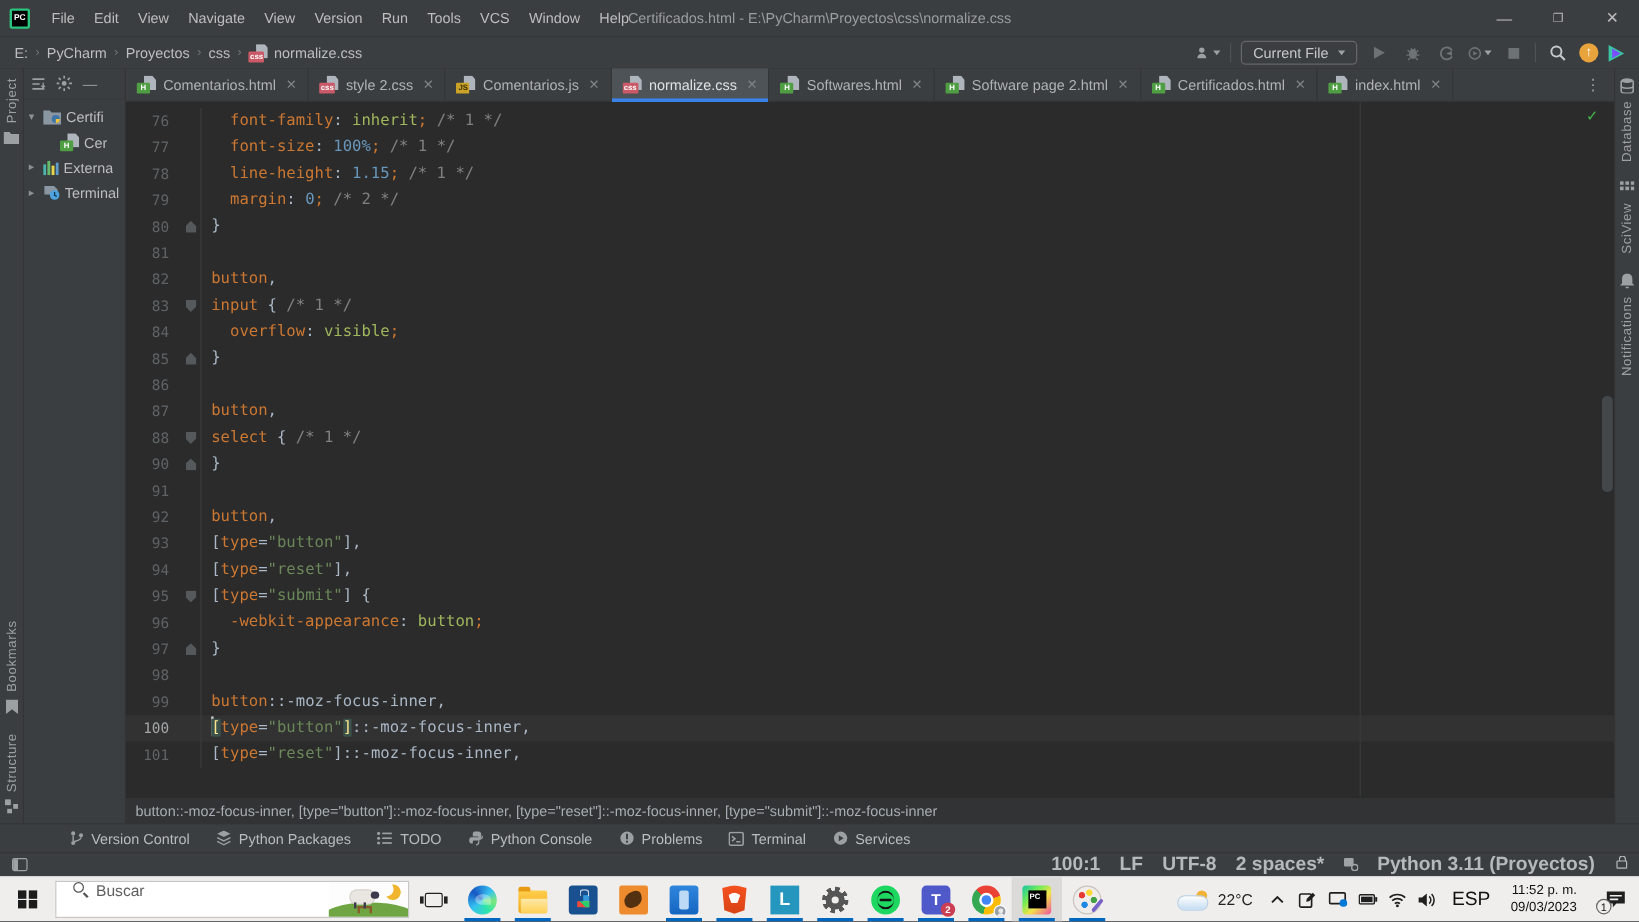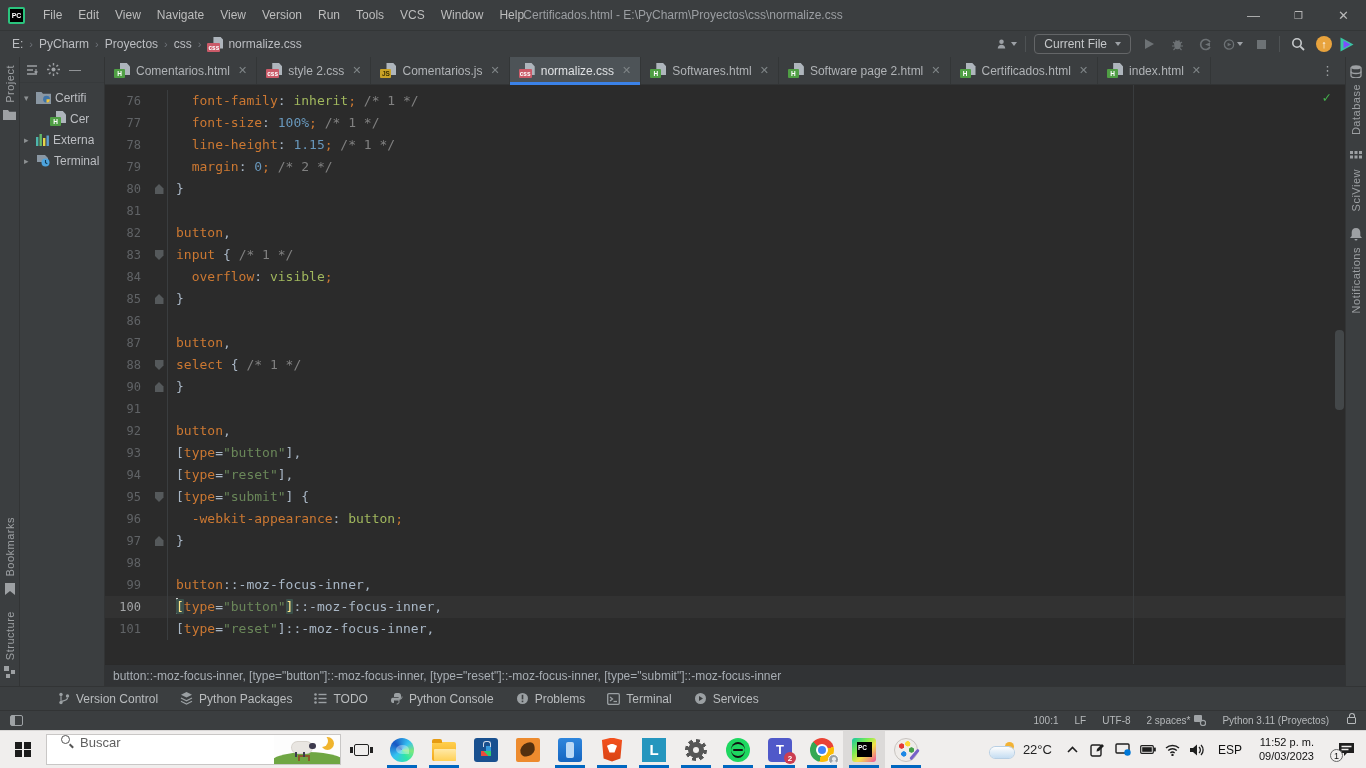--- a/index.html
+++ b/index.html
@@ -106,21 +106,21 @@
     padding-left:8px; font-size:12px; color:#a7adb3; white-space:nowrap; overflow:hidden; }
 
   
   .bottombar { height:24px; background:#3b3e40; border-top:1px solid #323435; display:flex; align-items:center;
     gap:22px; padding-left:58px; font-size:12px; color:#b9bcbe; }
   .bb-item { display:flex; align-items:center; gap:6px; }
   .bb-item svg { display:block; }
 
   
   .statusbar { height:20px; background:#3b3e40; border-top:1px solid #323435; display:flex; align-items:center;
-    font-size:10px; color:#b6b9bb; padding:0 10px; }
+    font-size:16px; color:#b6b9bb; padding:0 10px;font-weight:bold; }
   .sb-right { margin-left:auto; display:flex; align-items:center; gap:16px; }
   .sb-lock { width:9px; height:7px; border:1.5px solid #b6b9bb; border-radius:1px; position:relative; margin-left:2px;}
   .sb-lock::before { content:""; position:absolute; left:1px; top:-5px; width:4px; height:4px;
     border:1.5px solid #b6b9bb; border-bottom:none; border-radius:3px 3px 0 0; }
   .sb-winicon { width:13px; height:11px; border:1.5px solid #9fa3a6; border-radius:2px; position:relative; }
   .sb-winicon::before { content:""; position:absolute; left:0; top:0; bottom:0; width:4px; background:#9fa3a6; }
 
   
   .taskbar { height:38px; background:#f0eeed; border-top:1px solid #d9d7d6; display:flex; align-items:stretch; }
   .tb-start { width:46px; display:flex; align-items:center; justify-content:center; }
@@ -210,21 +210,21 @@
   .ic-paint::after { content:""; position:absolute; right:1px; bottom:0; width:3px; height:13px; background:#7761c8;
     transform:rotate(40deg); border-radius:2px; }
 
   .tb-weather { display:flex; align-items:center; gap:7px; padding:0 10px; font-size:13px; color:#222; }
   .cloud { width:26px; height:16px; position:relative; }
   .cloud::before { content:""; position:absolute; right:2px; top:0; width:9px; height:9px; border-radius:50%; background:#f2b234; }
   .cloud::after { content:""; position:absolute; left:0; bottom:0; width:24px; height:11px; border-radius:8px;
     background:linear-gradient(#fdfdfd,#c5ddf2); box-shadow:0 0 0 1px #b8cfe4; }
   .tray { display:flex; align-items:center; gap:3px; padding-right:4px; }
   .tray-ic { width:22px; display:flex; align-items:center; justify-content:center; color:#1f1f1f; }
-  .tray-lang { font-size:12px; color:#111; padding:0 6px; }
+  .tray-lang { font-size:16px; color:#111; padding:0 6px; }
   .tray-clock { font-size:11px; color:#111; text-align:right; line-height:1.25; padding:0 8px; }
   .tb-notif { width:40px; display:flex; align-items:center; justify-content:center; position:relative; }
   .notif-badge { position:absolute; left:4px; bottom:6px; width:13px; height:13px; border-radius:50%;
     background:#f0eeed; border:1px solid #666; color:#111; font-size:9px; display:flex; align-items:center; justify-content:center; }
 
   svg.mini { display:block; }
 </style>
 </head>
 <body>
 
@@ -779,21 +779,21 @@
       <span>Services</span>
     </div>
   </div>
 
 <div class="statusbar">
   <span class="sb-winicon"></span>
   <div class="sb-right">
     <span>100:1</span>
     <span>LF</span>
     <span>UTF-8</span>
-    <span style="display:flex;align-items:center;gap:4px;justify-content:center;">
+    <span style="display:flex;align-items:center;gap:16px;justify-content:center;">
       <span>2 spaces*</span>
       <svg class="mini" width="12" height="11" viewBox="0 0 12 11">
           <rect x="0" y="0" width="8" height="7" rx="1" fill="#9fa3a6"></rect>
           <circle cx="9" cy="8" r="2.6" fill="#3b3e40" stroke="#9fa3a6" stroke-width="1.2"></circle>
         </svg>
     </span>
     <span>Python 3.11 (Proyectos)</span>
     <span class="sb-lock"></span>
   </div>
 </div>

